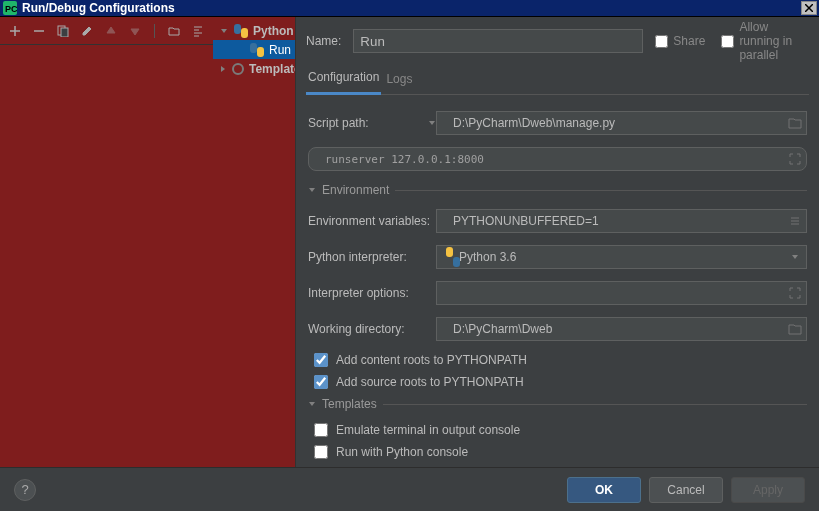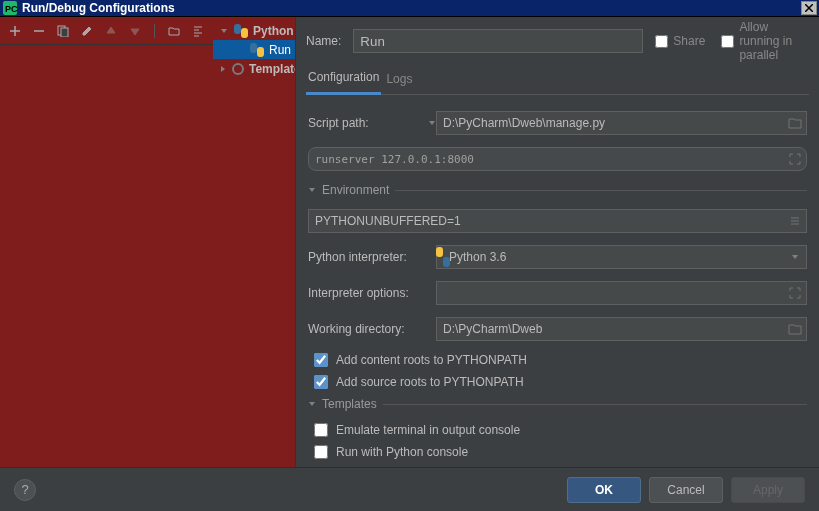--- a/index.html
+++ b/index.html
@@ -170,21 +170,21 @@
       flex:1;
       position: relative;
       display:flex;
     }
     .text-input, .dropdown {
       flex:1;
       background: #45494a;
       border: 1px solid #5e6060;
       color:#bbbbbb;
       height:24px;
-      padding: 0 24px 0 6px;
+      padding: 0 24px 0 16px;
       font-size: 12px;
       font-family: inherit;
     }
     .dropdown { display:flex; align-items:center; gap:6px;}
     .input-tail-icon {
       position:absolute; right:4px; top:50%; transform: translateY(-50%);
       width:16px; height:16px; color:#727272;
       display:flex;align-items:center;justify-content:center;
     }
     .section-header {
@@ -388,20 +388,21 @@
 
         <div class="section-header">
           <span class="tri"><svg width="8" height="8" viewBox="0 0 8 8">
                 <path d="M1 2 L4 6 L7 2" fill="#808080"></path>
               </svg></span>
           <span>Environment</span>
           <div class="line"></div>
         </div>
 
         <div class="form-row">
+          <div class="flabel">Environment variables:</div>
           <div class="fcontrol">
             <input class="text-input" value="PYTHONUNBUFFERED=1" style="">
             <span class="input-tail-icon">
                 <svg width="12" height="12" viewBox="0 0 12 12">
                   <path d="M2 3h8M2 6h8M2 9h8" stroke="#727272"></path>
                 </svg>
               </span>
           </div>
         </div>
 

